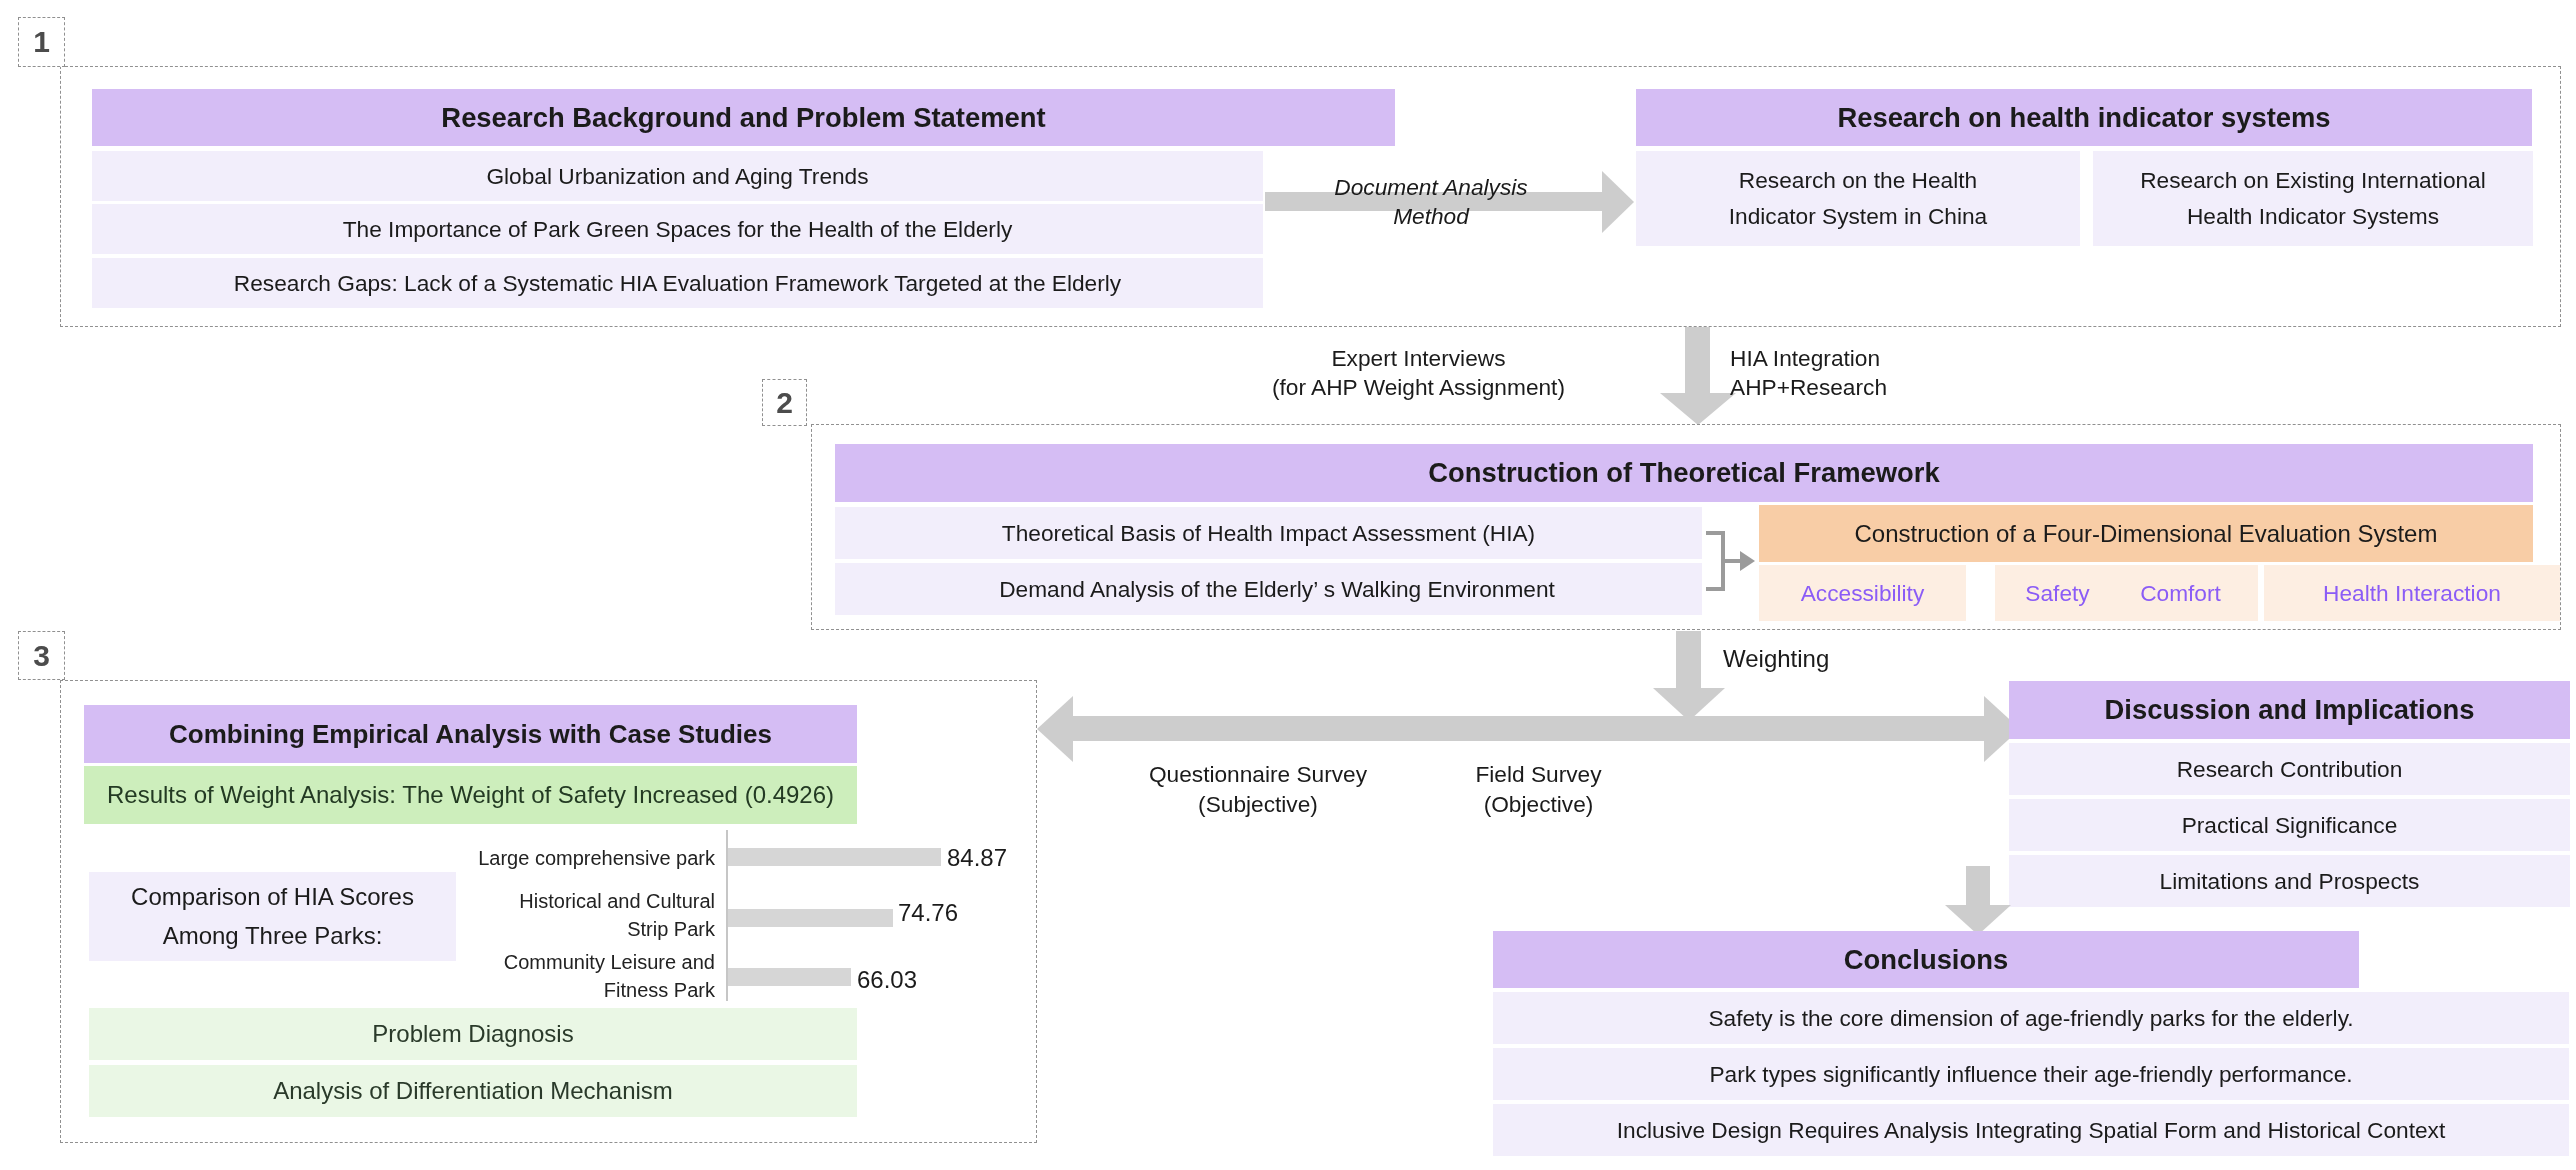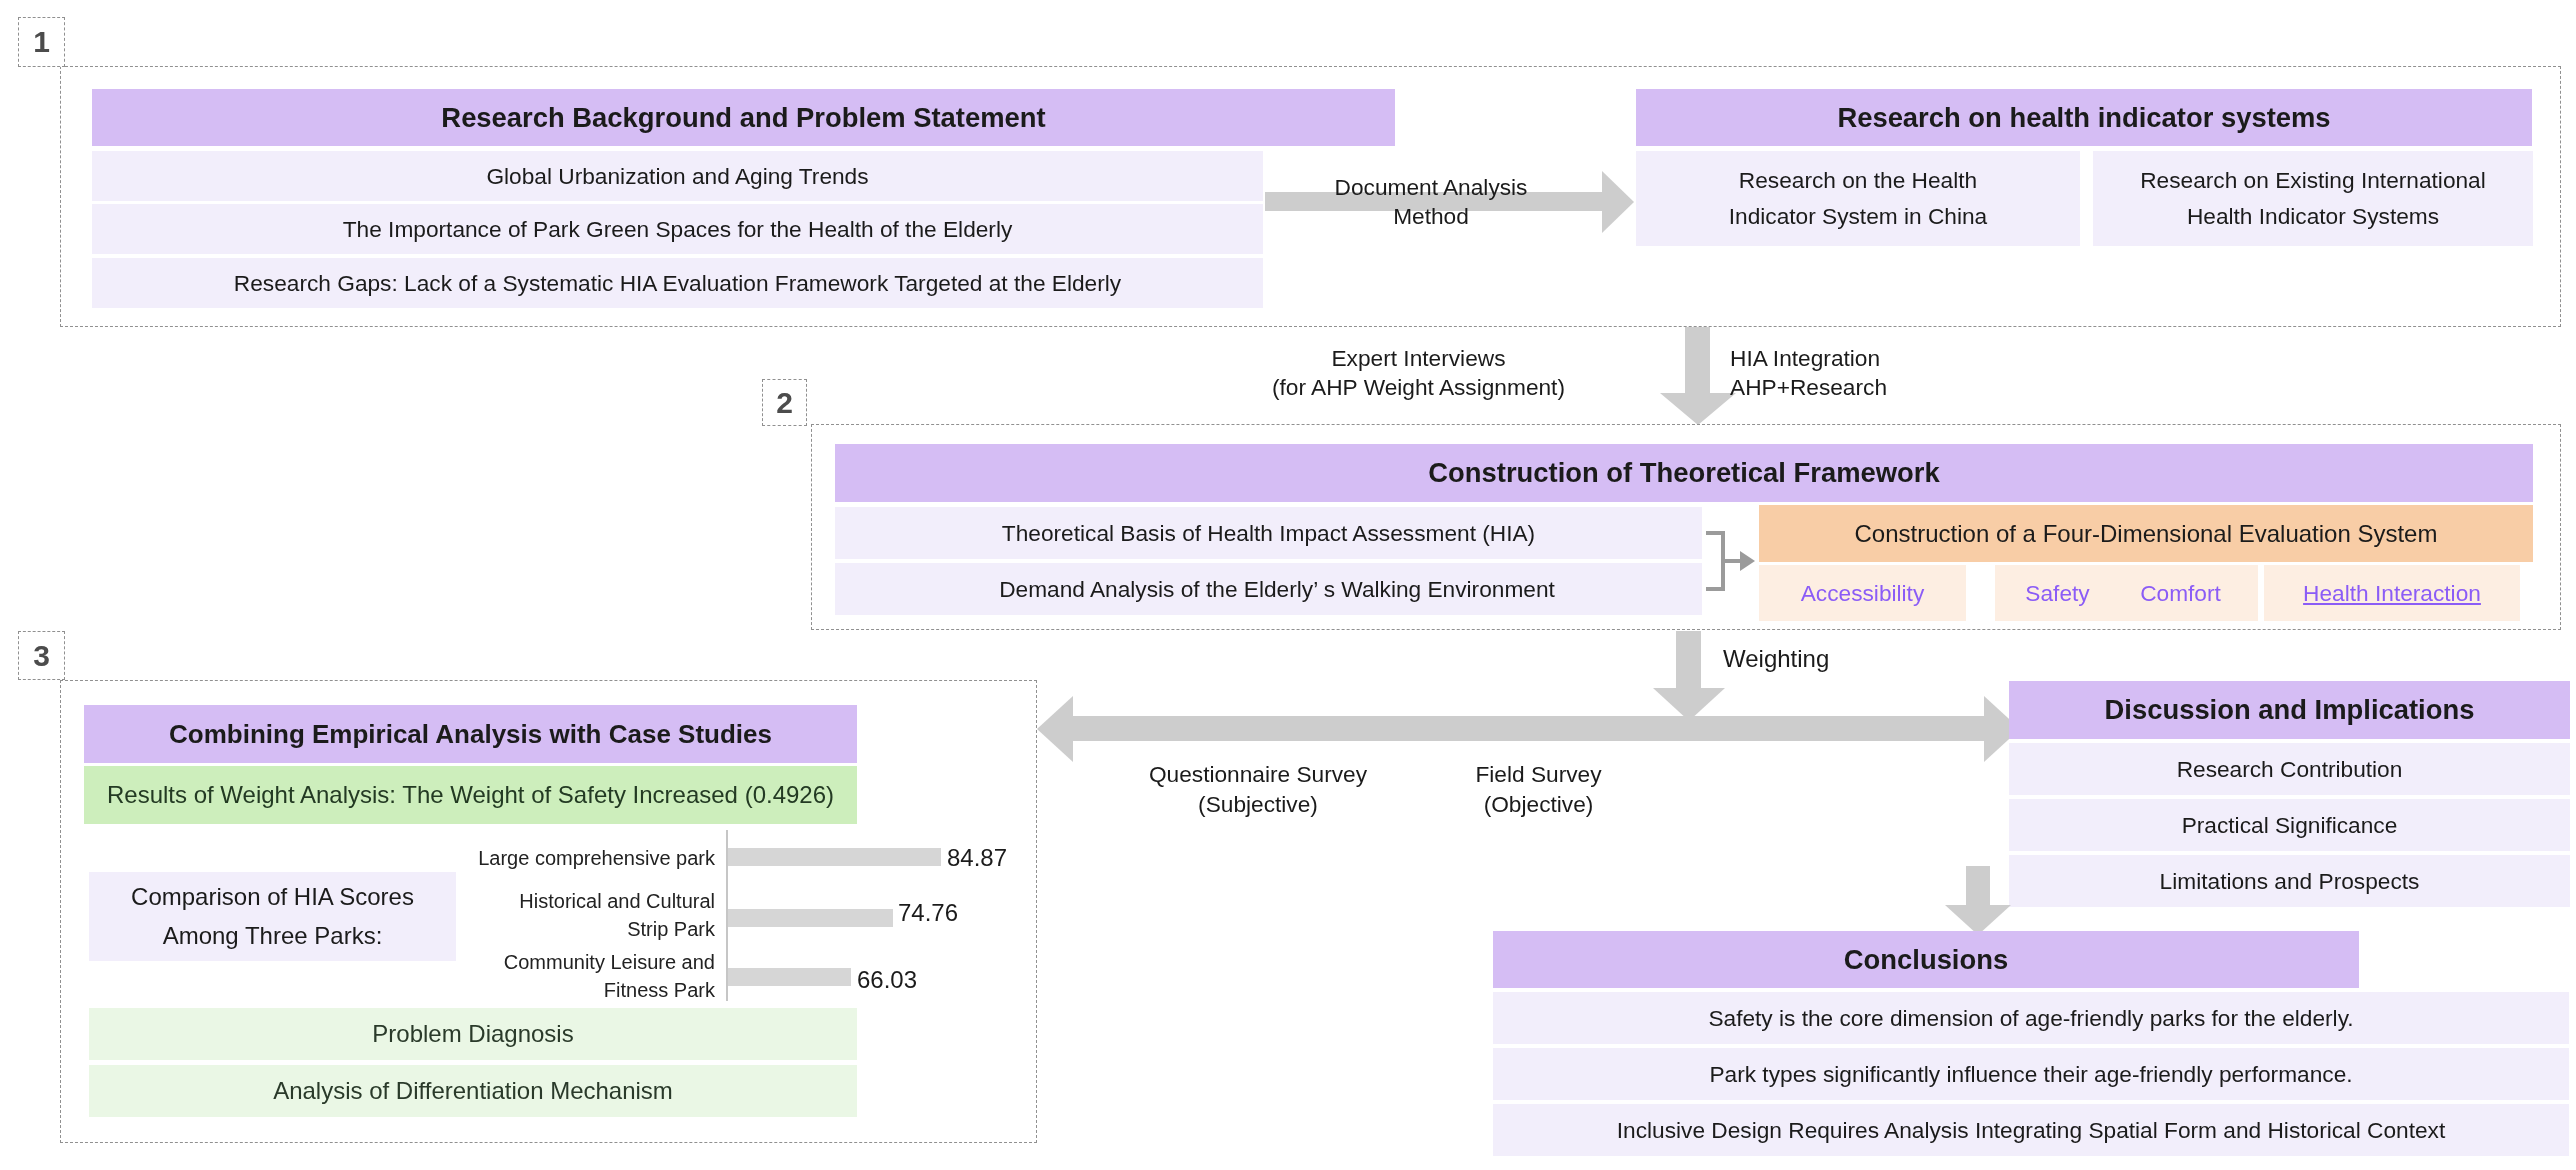--- a/index.html
+++ b/index.html
@@ -18,21 +18,21 @@
   .pre { white-space:pre-line; }
   .dashedbox { border:1.8px dashed #909090; }
   .numbox { border:1.8px dashed #909090; background:#fff; font-size:30px; font-weight:700; color:#4c4c4c; z-index:3; }
   .shaft { background:#cdcdcd; position:absolute; }
   .tri { position:absolute; width:0; height:0; }
   .lbl { font-size:22.7px; line-height:1.3; }
   .bracket { background:#9b9b9b; position:absolute; }
   .bar { position:absolute; background:#d6d6d6; height:18px; left:728px; }
   .cat { position:absolute; font-size:20px; line-height:1.4; text-align:right; color:#222; }
   .val { position:absolute; font-size:24px; color:#1b1b1b; }
-  .ontop { z-index:2; }
+  .ontop { z-index:2;font-style:italic; }
 </style>
 </head>
 <body>
 
 <div id="canvas">
 
   <div class="abs numbox center" style="left:18px; top:16.7px; width:47px; height:50px;">
     <span>1</span>
   </div>
   <div class="abs dashedbox" style="left:60px; top:66px; width:2501px; height:261px;"></div>
@@ -106,21 +106,21 @@
   </div>
   <div class="abs orange-cell center" style="left:1759px; top:565px; width:207px; height:56px;">
     <span>Accessibility</span>
   </div>
   <div class="abs orange-cell center" style="left:1972px; top:565px; width:125px; height:56px;margin-left:23px;">
     <span>Safety</span>
   </div>
   <div class="abs orange-cell center" style="left:2103px; top:565px; width:155px; height:56px;">
     <span>Comfort</span>
   </div>
-  <div class="abs orange-cell center" style="left:2264px; top:565px; width:256px; height:56px;text-decoration:underline;">
+  <div class="abs orange-cell center" style="left:2264px; top:565px; width:296px; height:56px;">
     <span>Health Interaction</span>
   </div>
 
   <div class="shaft" style="left:1676px; top:631px; width:25px; height:57px;"></div>
   <div class="tri" style="left:1653px; top:688px; border-left:36px solid transparent; border-right:36px solid transparent; border-top:33px solid #cdcdcd;"></div>
   <div class="abs lbl" style="left:1723px; top:643px; width:238px; font-size:24px;">
     <span>Weighting</span>
   </div>
 
   <div class="shaft" style="left:1072px; top:716px; width:912px; height:25px;"></div>

